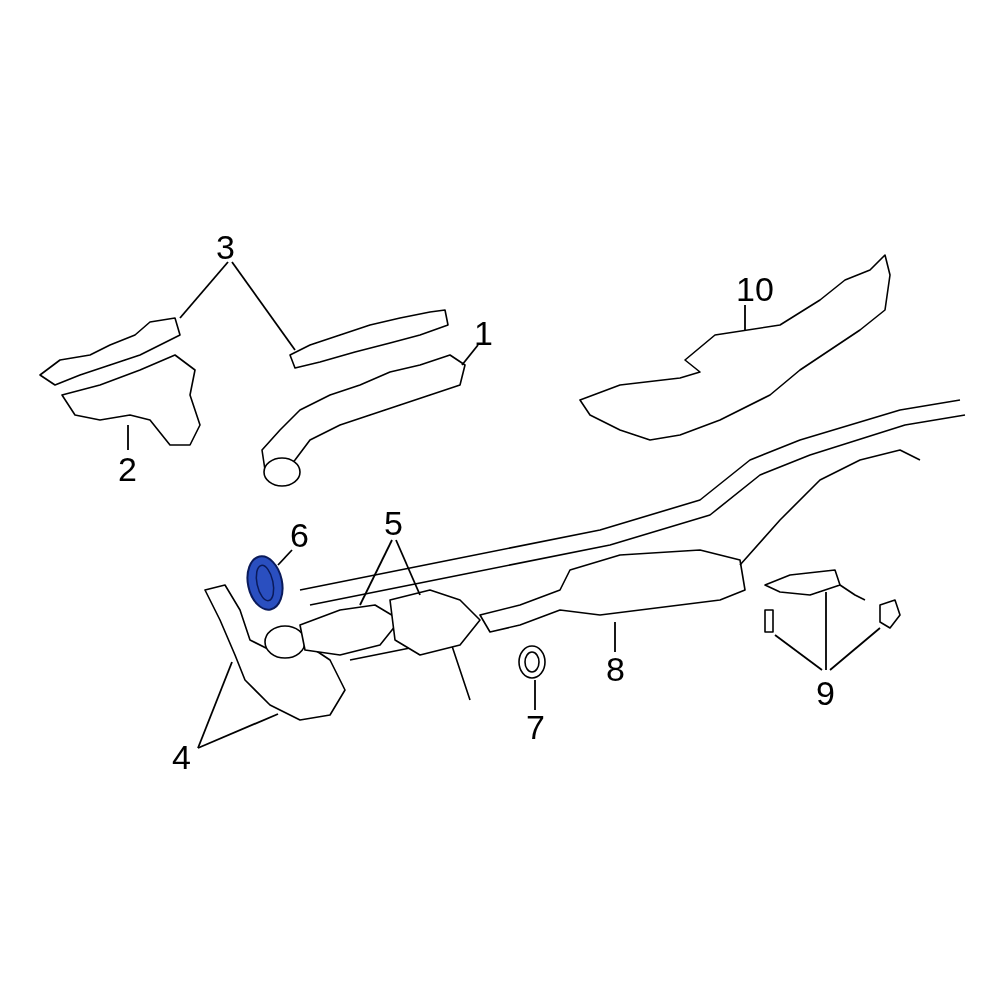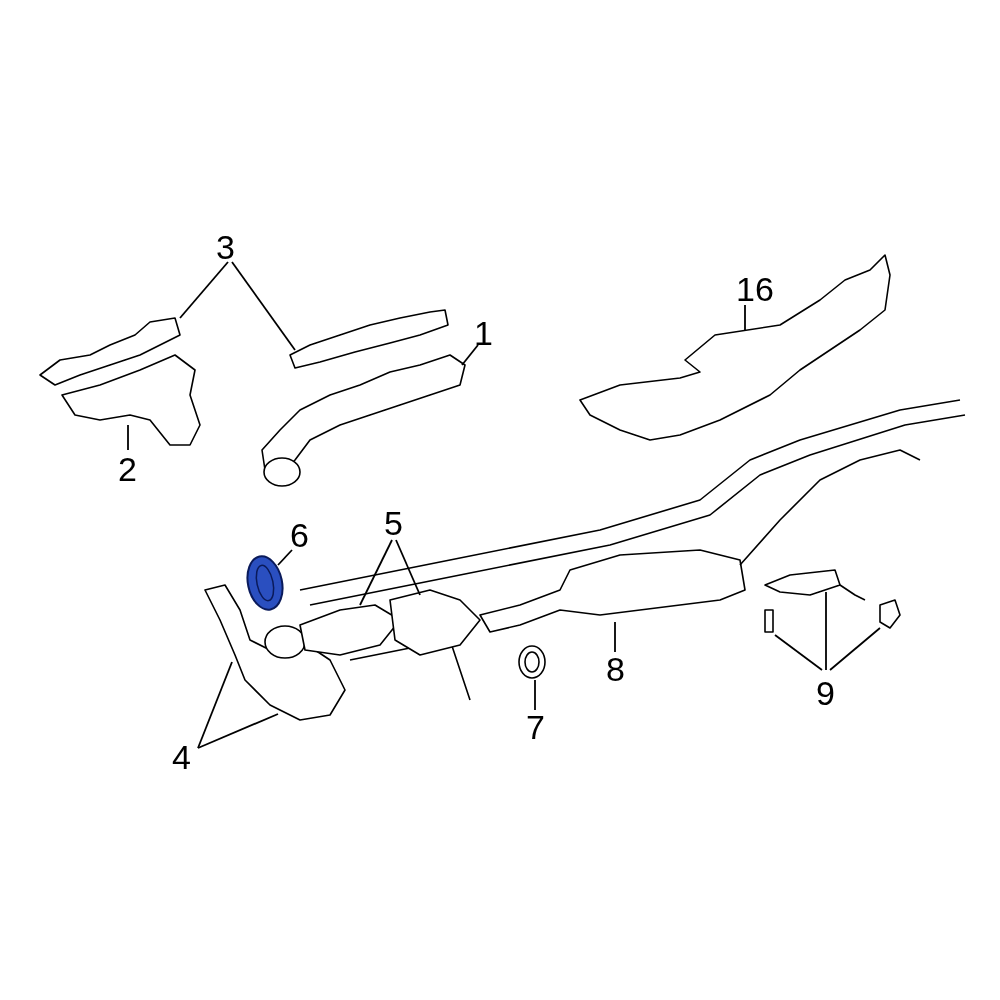--- a/index.html
+++ b/index.html
@@ -91,13 +91,13 @@
 
 <div class="callout" style="left:474px;top:316px;">1</div>
 <div class="callout" style="left:118px;top:452px;">2</div>
 <div class="callout" style="left:216px;top:230px;">3</div>
 <div class="callout" style="left:172px;top:740px;">4</div>
 <div class="callout" style="left:384px;top:506px;">5</div>
 <div class="callout" style="left:290px;top:518px;">6</div>
 <div class="callout" style="left:526px;top:710px;">7</div>
 <div class="callout" style="left:606px;top:652px;">8</div>
 <div class="callout" style="left:816px;top:676px;">9</div>
-<div class="callout" style="left:736px;top:272px;">16</div>
+<div class="callout" style="left:736px;top:272px;">10</div>
 
 </body></html>

